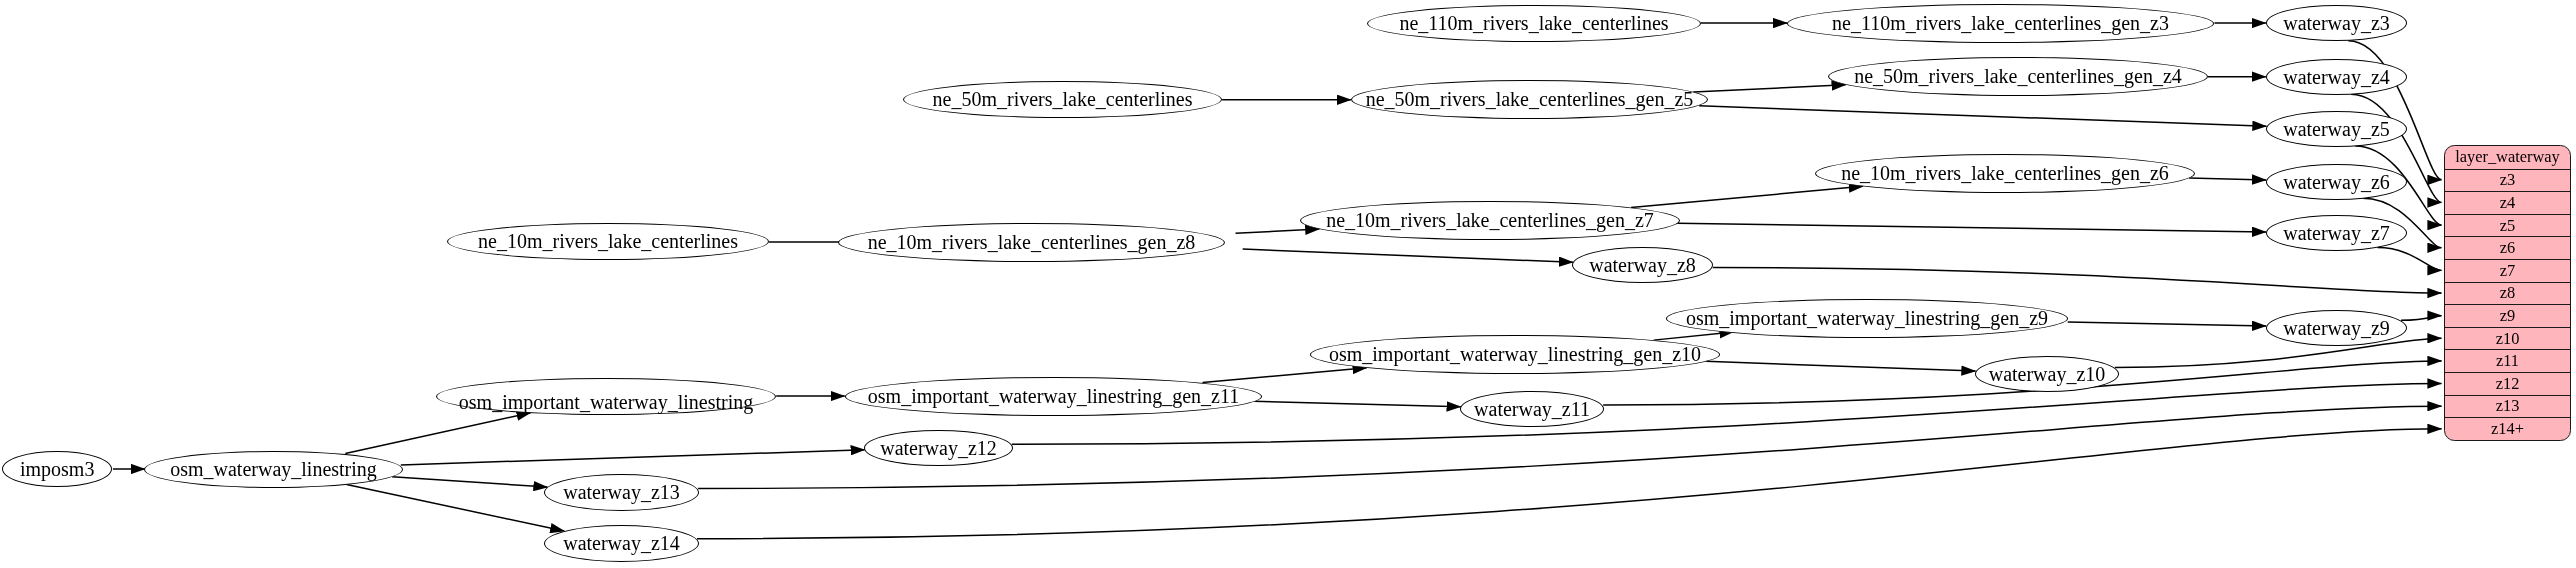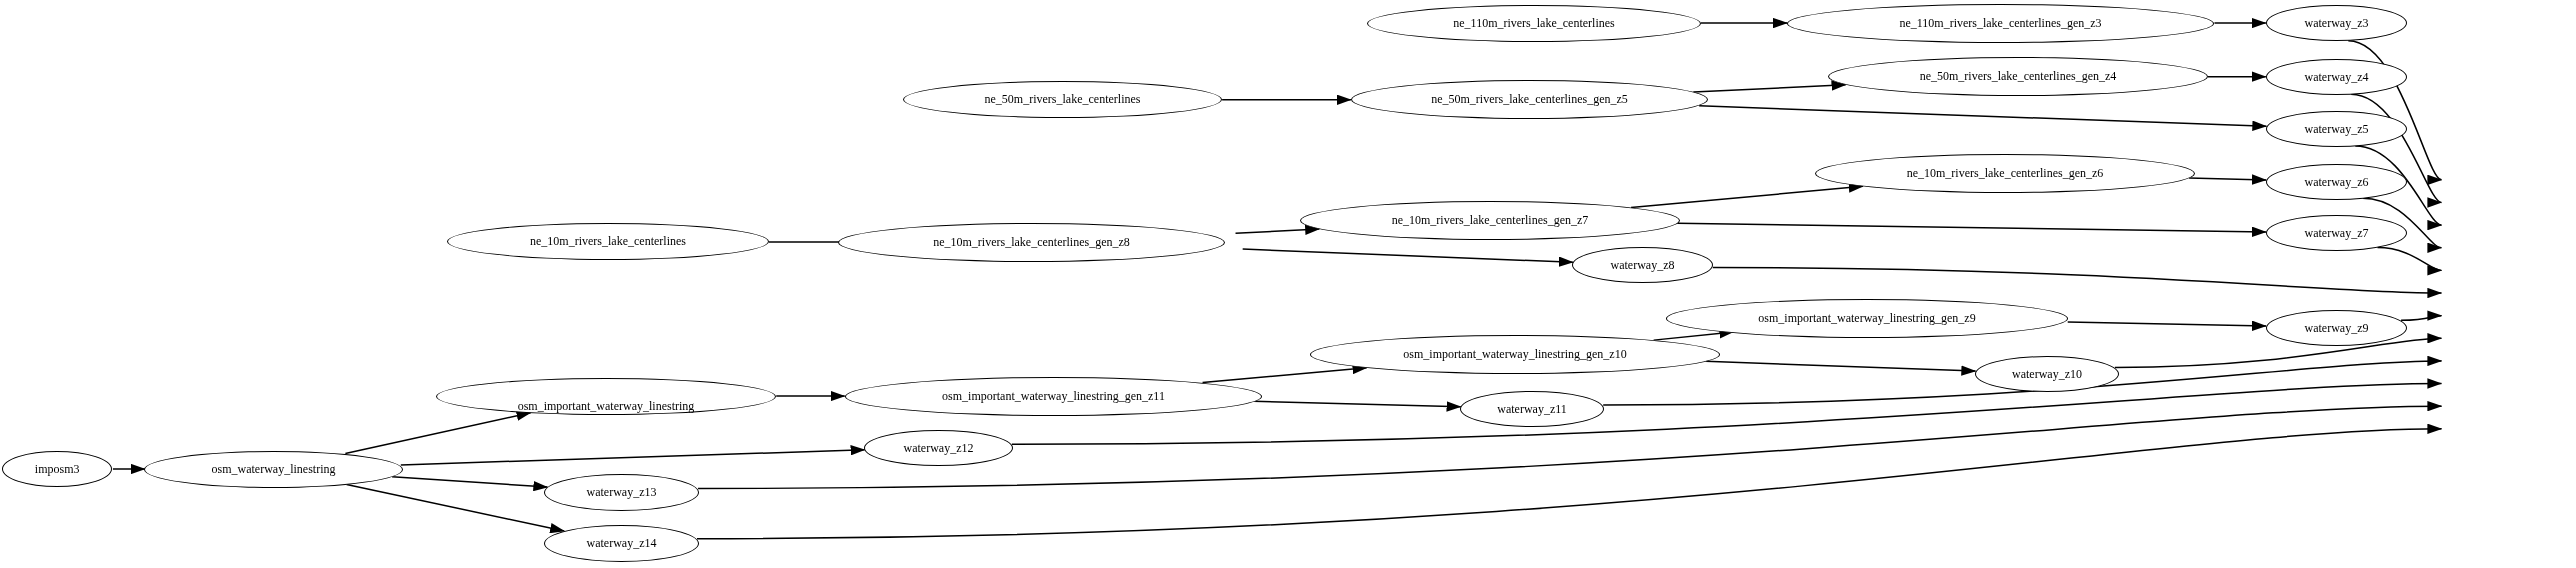--- a/index.html
+++ b/index.html
@@ -11,21 +11,21 @@
     overflow:hidden;
   }
   #edges-svg { position:absolute; left:0; top:0; width:2576px; height:568px; }
   .node {
     position:absolute;
     display:flex; align-items:center; justify-content:center;
     border:1.5px solid #000000;
     border-radius:50%;
     background:#ffffff;
     box-sizing:border-box;
-    font-size:12px; color:#000000;
+    font-size:20px; color:#000000;
     white-space:nowrap;
     z-index:2;
   }
   #layer-table {
     position:absolute;
     box-sizing:border-box;
     border:1.5px solid #1a1a1a;
     border-radius:10.4px;
     overflow:hidden;
     z-index:3;
@@ -165,14 +165,31 @@
         <span>waterway_z12</span>
       </div>
       <div class="node" style="left: 544px; top: 474px; width: 155px; height: 37px; background: rgb(255, 255, 255); border-color: rgb(0, 0, 0);">
         <span>waterway_z13</span>
       </div>
       <div class="node" style="left: 544px; top: 525px; width: 155px; height: 37px; background: rgb(255, 255, 255); border-color: rgb(0, 0, 0);">
         <span>waterway_z14</span>
       </div>
     </div>
 
+  <div id="layer-table" style="left: 2444px; top: 145px; width: 127px; background: rgb(255, 181, 188); border-color: rgb(26, 26, 26);">
+    <div class="trow header" style="height: 22.6px;">layer_waterway</div>
+    <div id="table-rows">
+        <div class="trow" style="height: 22.6px; border-top-color: rgb(26, 26, 26);">z3</div>
+        <div class="trow" style="height: 22.6px; border-top-color: rgb(26, 26, 26);">z4</div>
+        <div class="trow" style="height: 22.6px; border-top-color: rgb(26, 26, 26);">z5</div>
+        <div class="trow" style="height: 22.6px; border-top-color: rgb(26, 26, 26);">z6</div>
+        <div class="trow" style="height: 22.6px; border-top-color: rgb(26, 26, 26);">z7</div>
+        <div class="trow" style="height: 22.6px; border-top-color: rgb(26, 26, 26);">z8</div>
+        <div class="trow" style="height: 22.6px; border-top-color: rgb(26, 26, 26);">z9</div>
+        <div class="trow" style="height: 22.6px; border-top-color: rgb(26, 26, 26);">z10</div>
+        <div class="trow" style="height: 22.6px; border-top-color: rgb(26, 26, 26);">z11</div>
+        <div class="trow" style="height: 22.6px; border-top-color: rgb(26, 26, 26);">z12</div>
+        <div class="trow" style="height: 22.6px; border-top-color: rgb(26, 26, 26);">z13</div>
+        <div class="trow" style="height: 22.6px; border-top-color: rgb(26, 26, 26);">z14+</div>
+      </div>
+  </div>
 </div>
 
 
 </body></html>

